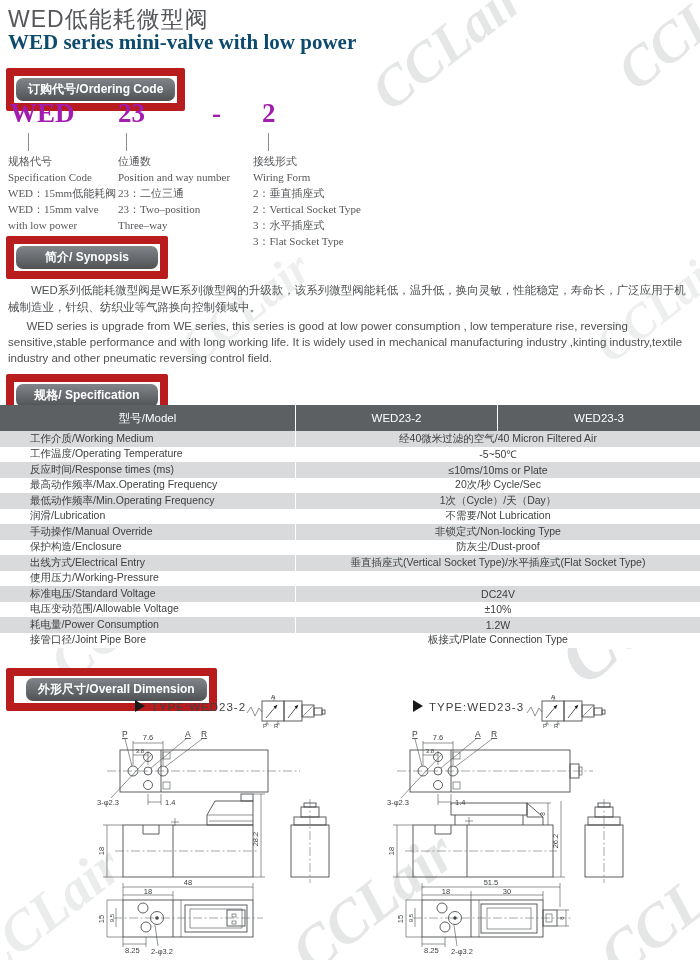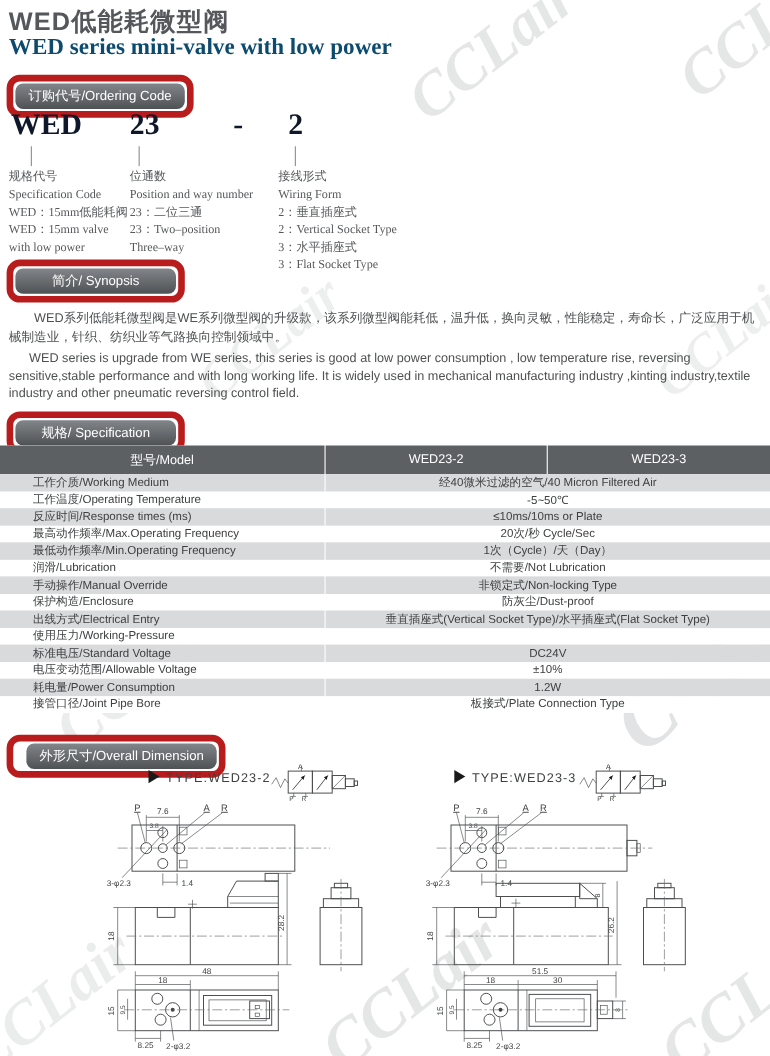--- a/index.html
+++ b/index.html
@@ -8,33 +8,33 @@
     position:relative; width:700px; height:960px; background:#fff;
     overflow:hidden; color:#4a4c4e;
   }
   
   .wm {
     position:absolute; font-family:"Liberation Serif", serif;
     font-style:italic; font-weight:bold; color:#c7c9ca; opacity:.45;
     transform:rotate(-38deg); pointer-events:none; white-space:nowrap;
   }
   
-  .title-zh { position:absolute; left:8px; top:4px; font-size:23px; font-weight:bold; color:#55575a; letter-spacing:1px;text-align:center; }
+  .title-zh { position:absolute; left:8px; top:4px; font-size:23px; font-weight:normal; color:#55575a; letter-spacing:1px;text-align:center; }
   .title-en { position:absolute; left:8px; top:30px; font-size:21px; font-weight:bold; color:#0c4a6e; font-family:"Liberation Serif", serif; }
   
   .pill {
     position:absolute; left:6px; min-width:162px; width:fit-content;
-    border:6px solid #b91c1c; border-radius:12px; padding:2px; background:#fdfdfd;
+    border:8px solid #b91c1c; border-radius:2px; padding:2px; background:#fdfdfd;font-weight:bold;
   }
   .pill-inner {
     background:linear-gradient(#82868a, #4e5255); border-radius:7px;
     color:#fff; font-size:12px; padding:3px 12px; text-align:center; white-space:nowrap;
   }
   
-  .code-part { position:absolute; top:98px; font-family:"Liberation Serif", serif; font-weight:bold; font-size:27px; color:#0f172a; }
+  .code-part { position:absolute; top:98px; font-family:"Liberation Serif", serif; font-weight:bold; font-size:27px; color:#a21caf; }
   .tick { position:absolute; width:1px; height:18px; background:#8a8c8e; top:133px; }
   .ord-col { position:absolute; top:153px; font-size:11px; line-height:16px; color:#56585b;font-family:Liberation Serif, serif; }
   
   .para { position:absolute; left:8px; width:686px; font-size:11.5px; color:#4e5052; }
   .para-zh { top:282px; line-height:17px; text-indent:2em; }
   .para-en { top:318px; line-height:16px; text-indent:1.6em; }
   
   #spec-table { position:absolute; left:0; top:405px; width:700px; }
   .tbl-head { display:grid; grid-template-columns:295px 201px 202px; column-gap:1px; background:#fff; height:26px; }
   .tbl-head > div { background:#5c6063; color:#fff; font-size:11.5px; display:flex; align-items:center; justify-content:center; }

